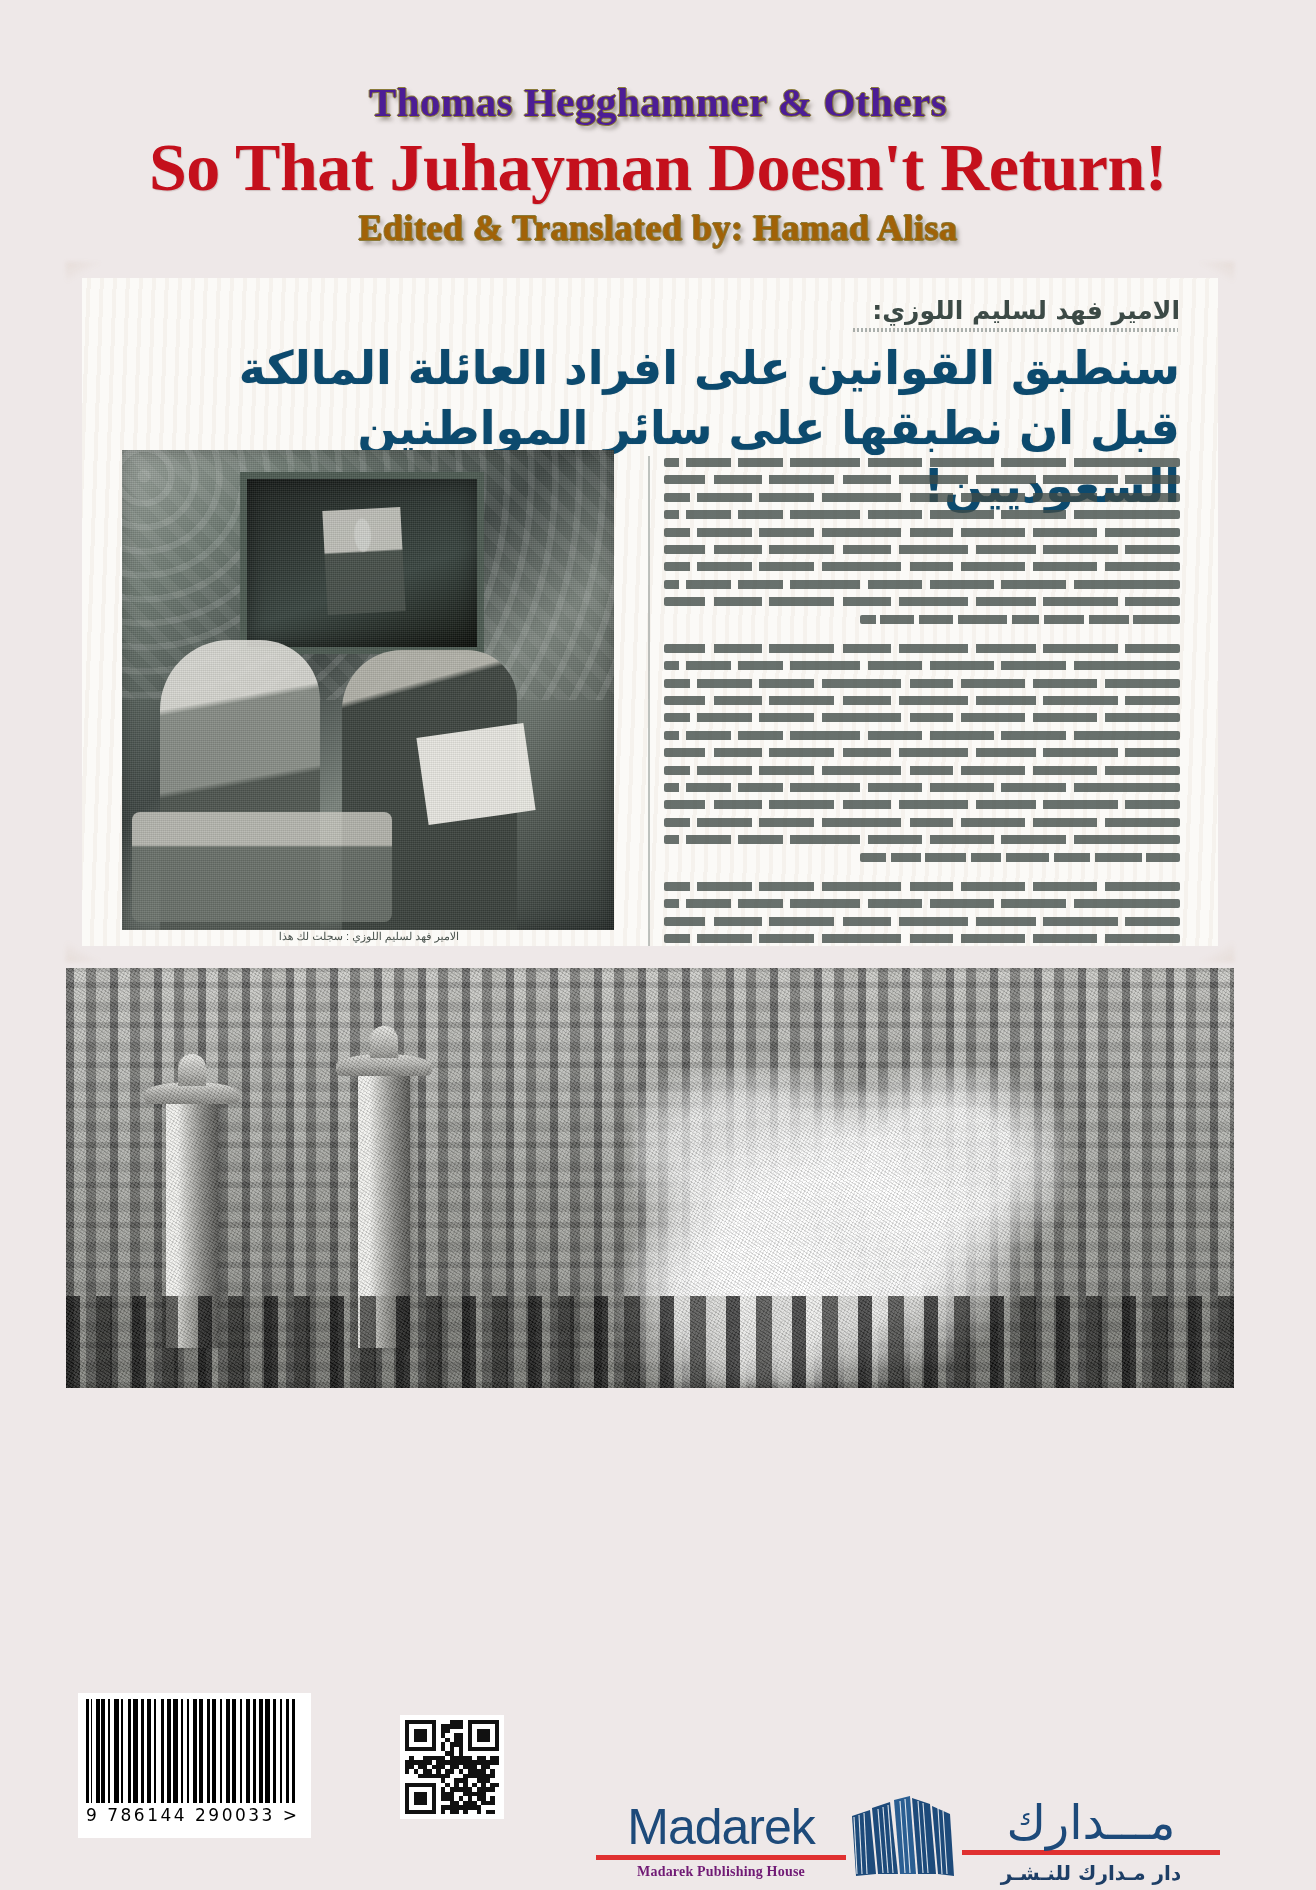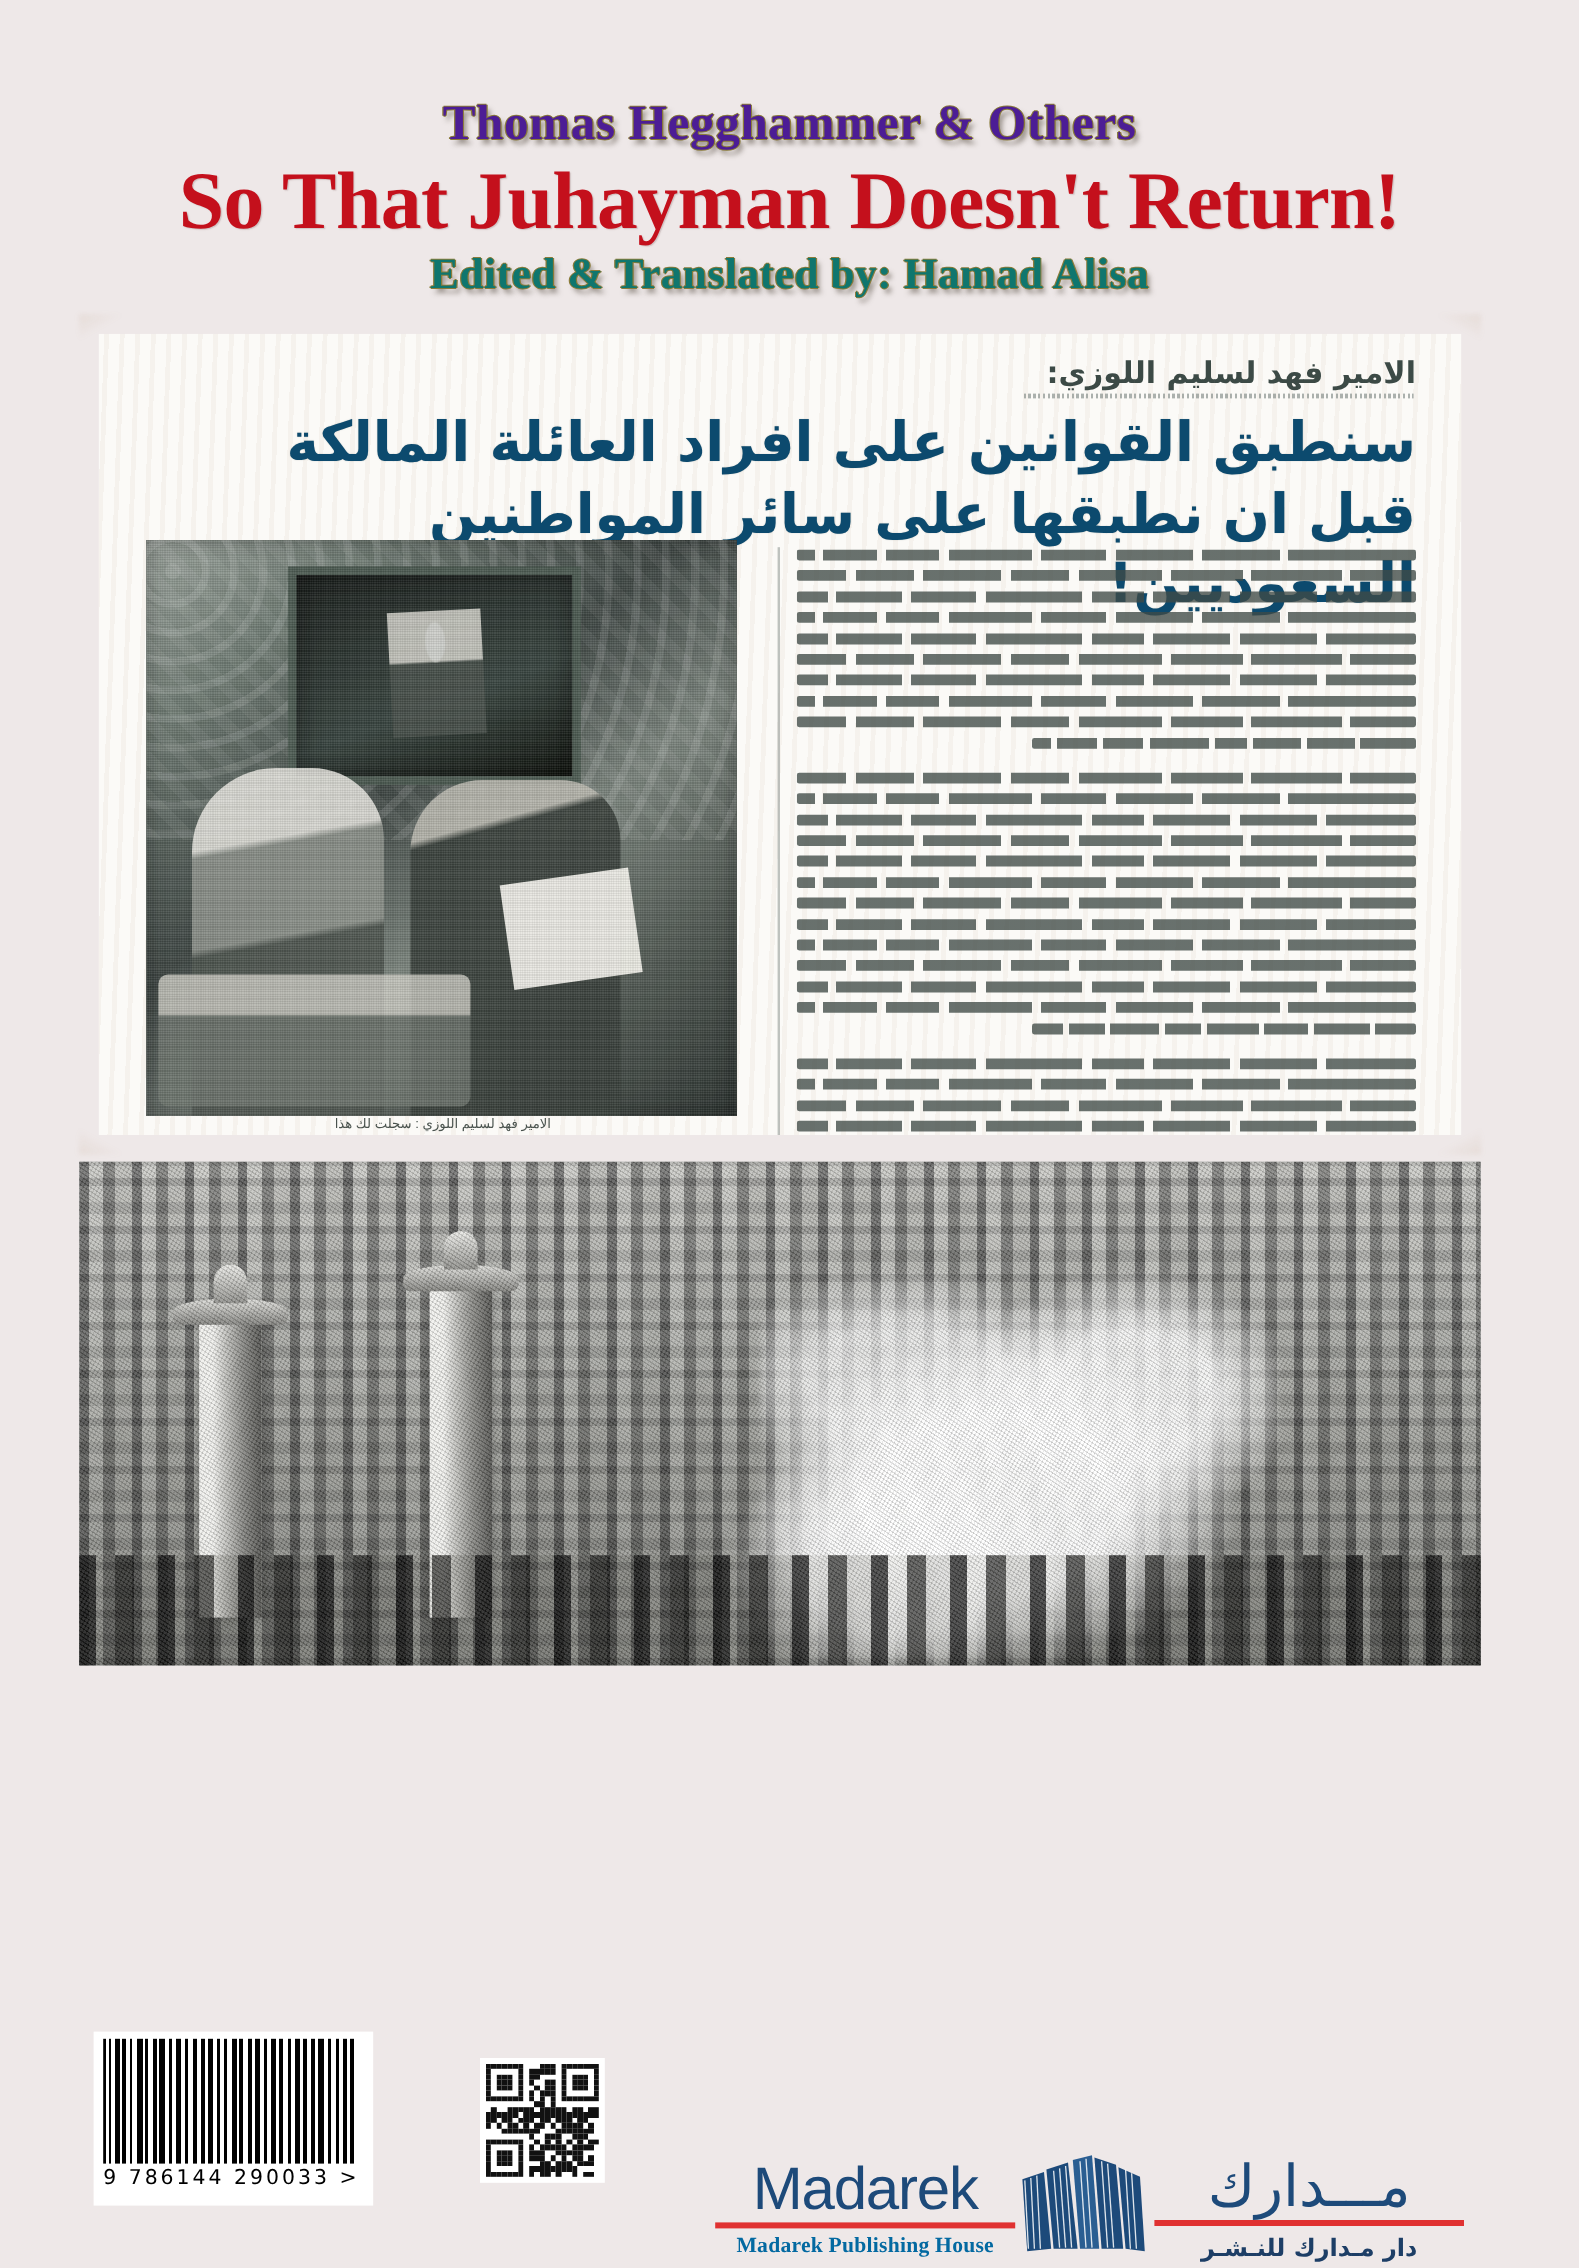--- a/index.html
+++ b/index.html
@@ -54,21 +54,21 @@
     text-shadow: 1px 1px 1px rgba(150,120,120,0.35);
   }
   .editor-line {
     position: absolute;
     left: 0;
     top: 207px;
     width: 1316px;
     font-family: "Liberation Serif", serif;
     font-weight: bold;
     font-size: 36px;
-    color: #0f766e;
+    color: #a16207;
     letter-spacing: 0.5px;
     text-shadow:
       1px 0 0 #8a7b3a,
       -1px 0 0 #8a7b3a,
       0 1px 0 #8a7b3a,
       0 -1px 0 #8a7b3a,
       3px 4px 4px rgba(90, 80, 70, 0.55);
   }
 
   
@@ -491,22 +491,22 @@
   }
   .pub-en .rule {
     width: 100%;
     height: 5px;
     background: #E03131;
     margin: 4px 0 4px 0;
   }
   .pub-en .sub {
     font-family: "Liberation Serif", serif;
     font-weight: bold;
-    font-size: 18px;
-    color: #0369a1;
+    font-size: 14px;
+    color: #701a75;
     letter-spacing: .2px;
   }
   .pub-mark {
     width: 108px;
     height: 92px;
     position: relative;
     margin: -10px 4px 0 4px;
   }
   .pub-ar {
     text-align: center;

